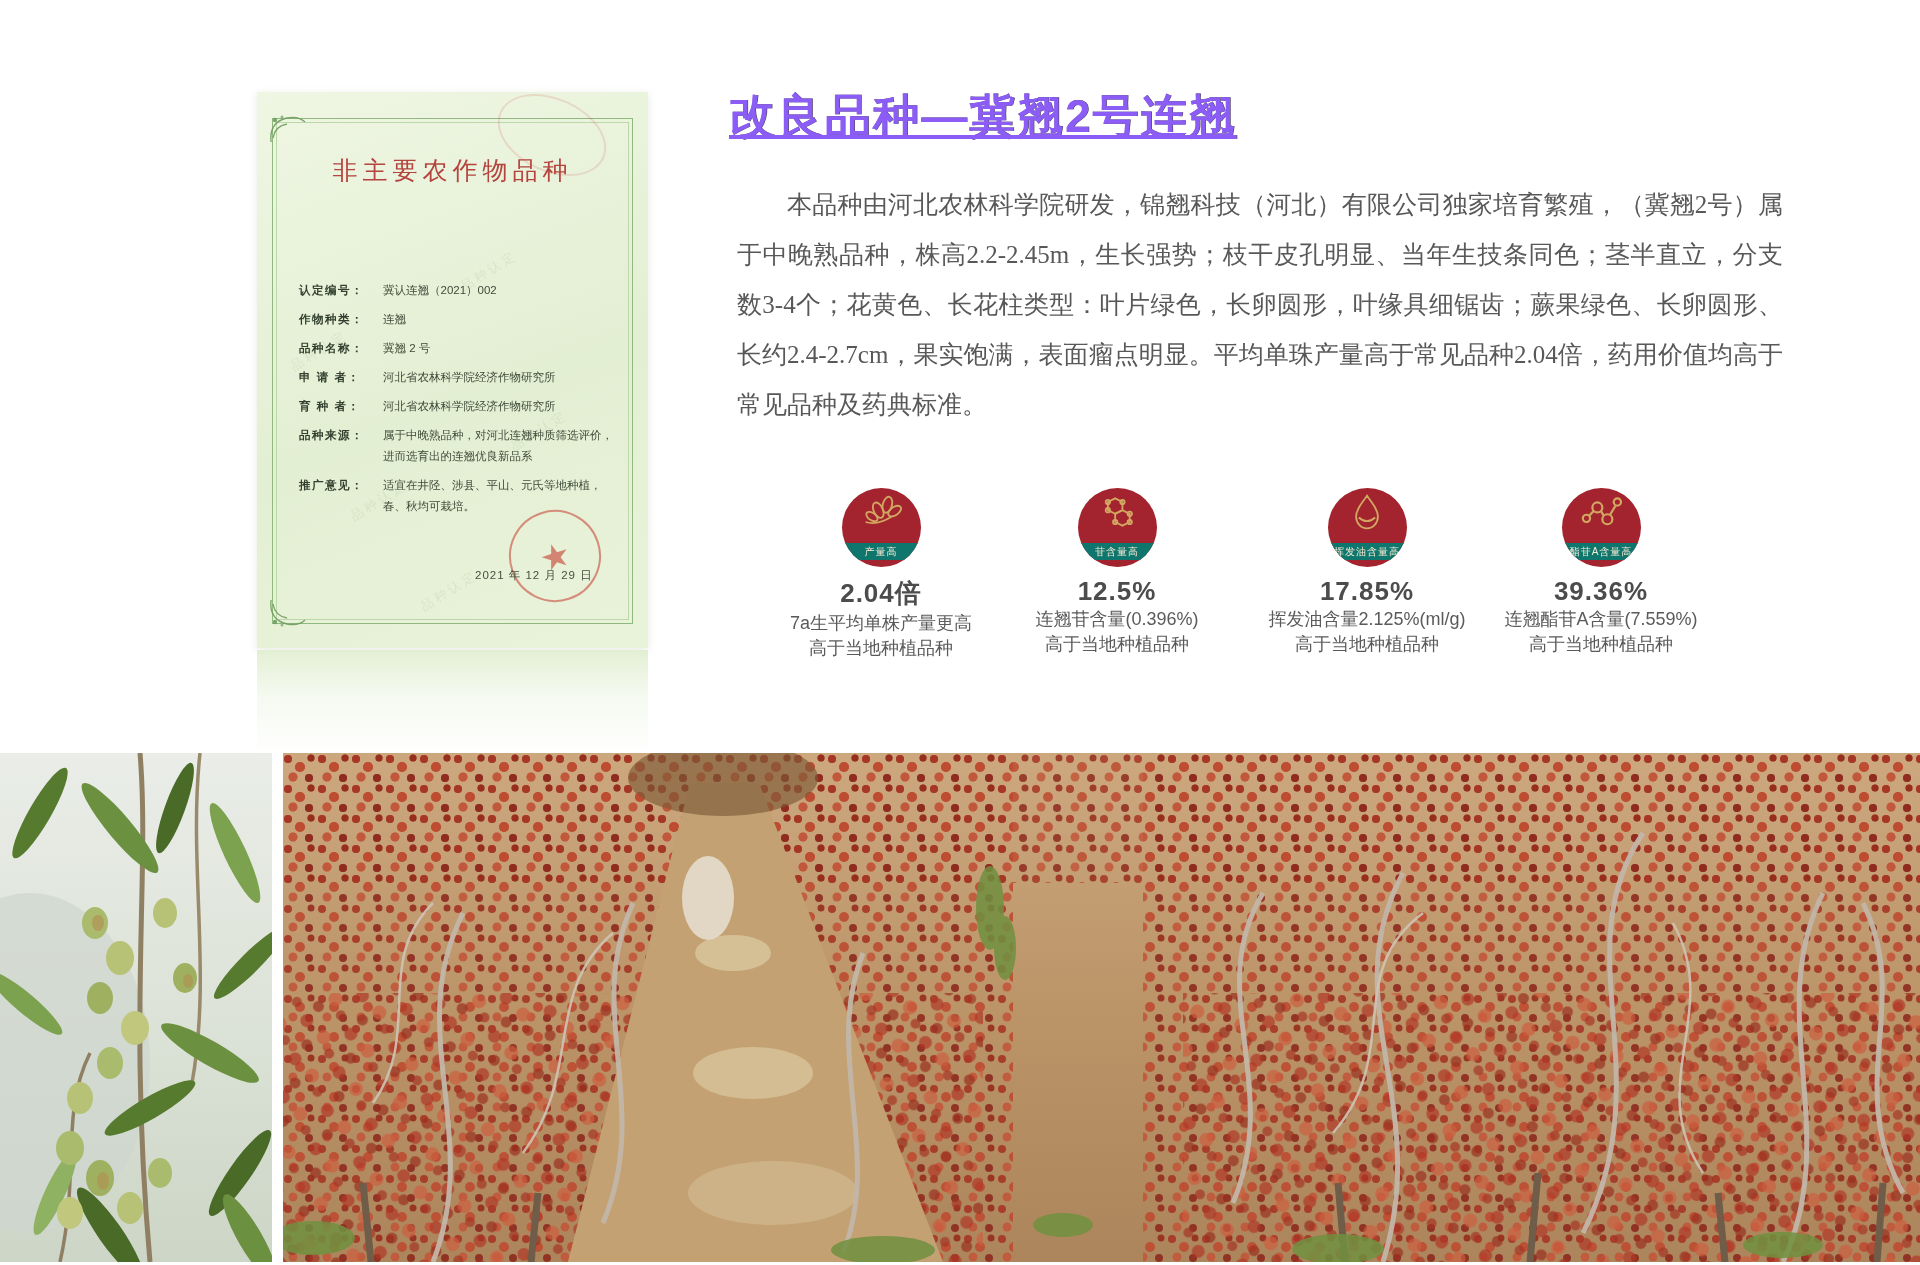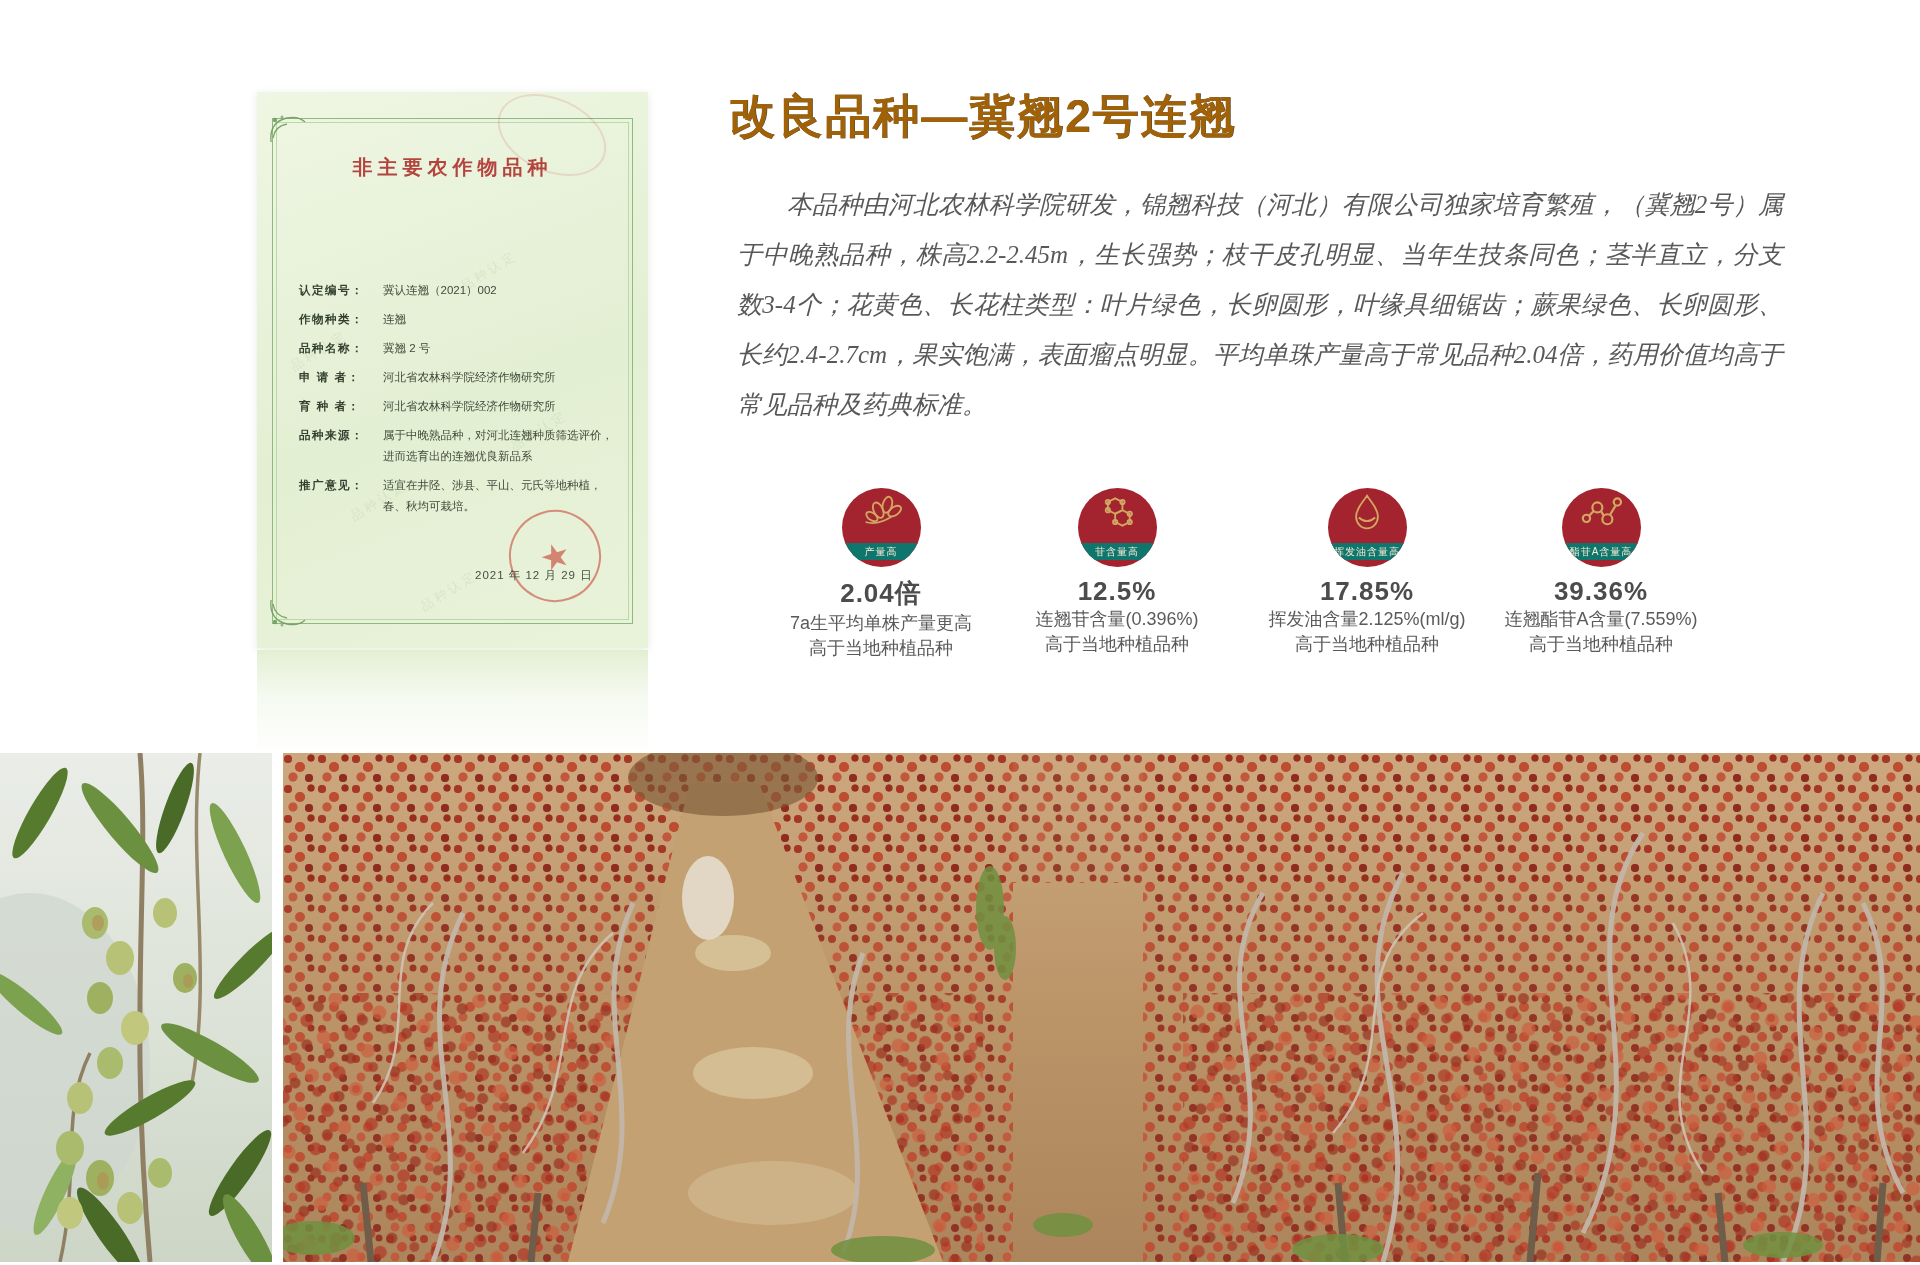--- a/index.html
+++ b/index.html
@@ -7,45 +7,45 @@
           font-family:"Liberation Sans", sans-serif; }
 
   
   .cert { position:absolute; left:257px; top:92px; width:391px; height:556px;
           background:linear-gradient(160deg,#eff6e3 0%,#e3efd3 55%,#e9f3da 100%);
           box-shadow:0 2px 8px rgba(120,140,100,0.18); }
   .cert-frame { position:absolute; left:15px; top:26px; right:15px; bottom:24px; border:1px solid #8fb97e; }
   .cert-frame::after { content:""; position:absolute; inset:3px; border:1px solid #bcd8aa; }
   .cert-corner { position:absolute; width:42px; height:42px; opacity:0.9; }
   .cert-title1 { position:absolute; top:62px; left:0; width:100%; text-align:center;
-                 font-size:20px; font-weight:bold; color:#b4453e; letter-spacing:5px; }
+                 font-size:25px; font-weight:normal; color:#b4453e; letter-spacing:5px; }
   .cert-title2 { position:absolute; top:118px; left:0; width:100%; text-align:center;
                  font-size:23px; font-weight:bold; color:#b4453e; letter-spacing:13px; }
   .cert-fields { position:absolute; left:42px; top:188px; width:316px; }
   .cert-row { display:flex; margin-bottom:8px; font-size:11.5px; line-height:21px; }
   .cert-label { width:84px; flex:none; font-weight:bold; color:#33402f; letter-spacing:1.5px; }
   .cert-value { color:#3e4a39; }
   .cert-date { position:absolute; left:218px; top:476px; font-size:11.5px; color:#474f3f; letter-spacing:1px; }
   .cert-seal { position:absolute; left:252px; top:418px; width:88px; height:88px; border-radius:50%;
                border:2.5px solid rgba(198,58,47,0.55); transform:rotate(-18deg);
                display:flex; align-items:center; justify-content:center; }
   .cert-seal span { color:rgba(198,58,47,0.6); font-size:34px; }
   .cert-seal-ghost { position:absolute; left:238px; top:6px; width:110px; height:70px; border-radius:50%;
                border:2px solid rgba(198,58,47,0.14); transform:rotate(24deg); }
   .wm { position:absolute; font-size:13px; color:#7aa06a; opacity:0.14; letter-spacing:3px;
         transform:rotate(-32deg); white-space:nowrap; }
   .cert-reflection { position:absolute; left:257px; top:650px; width:391px; height:105px;
         background:linear-gradient(to bottom, rgba(221,236,201,0.8) 0%, rgba(233,242,221,0.42) 45%, rgba(255,255,255,0) 100%); }
 
   
   .main-title { position:absolute; left:729px; top:86px; font-size:46px; font-weight:900;
-                color:#a16207; letter-spacing:2px; text-shadow:0.5px 0 0 #3d3d3d; }
+                color:#8b5cf6; letter-spacing:2px; text-shadow:0.5px 0 0 #3d3d3d;text-decoration:underline; }
   .main-para  { position:absolute; left:737px; top:180px; width:1046px; font-size:25px; line-height:50px;
                 color:#585858; text-indent:2em; text-align:justify;
-                font-family:"Liberation Serif", serif;font-style:italic; }
+                font-family:"Liberation Serif", serif; }
 
   
   .badge { position:absolute; top:488px; width:240px; text-align:center; }
   .badge-circle { position:relative; width:79px; height:79px; margin:0 auto; border-radius:50%;
                   background:#a3242e; overflow:hidden; }
   .badge-icon { position:absolute; top:4px; left:50%; transform:translateX(-50%); }
   .badge-band { position:absolute; left:0; right:0; bottom:7px; height:17px; background:#0f766e;
                 color:#f7ead2; font-size:10px; line-height:17px; letter-spacing:1px; }
   .badge-value { margin-top:9px; font-size:26px; font-weight:bold; color:#4c4c4c; letter-spacing:1px; }
   .badge-line { font-size:18px; color:#5a5a5a; line-height:25px; }

